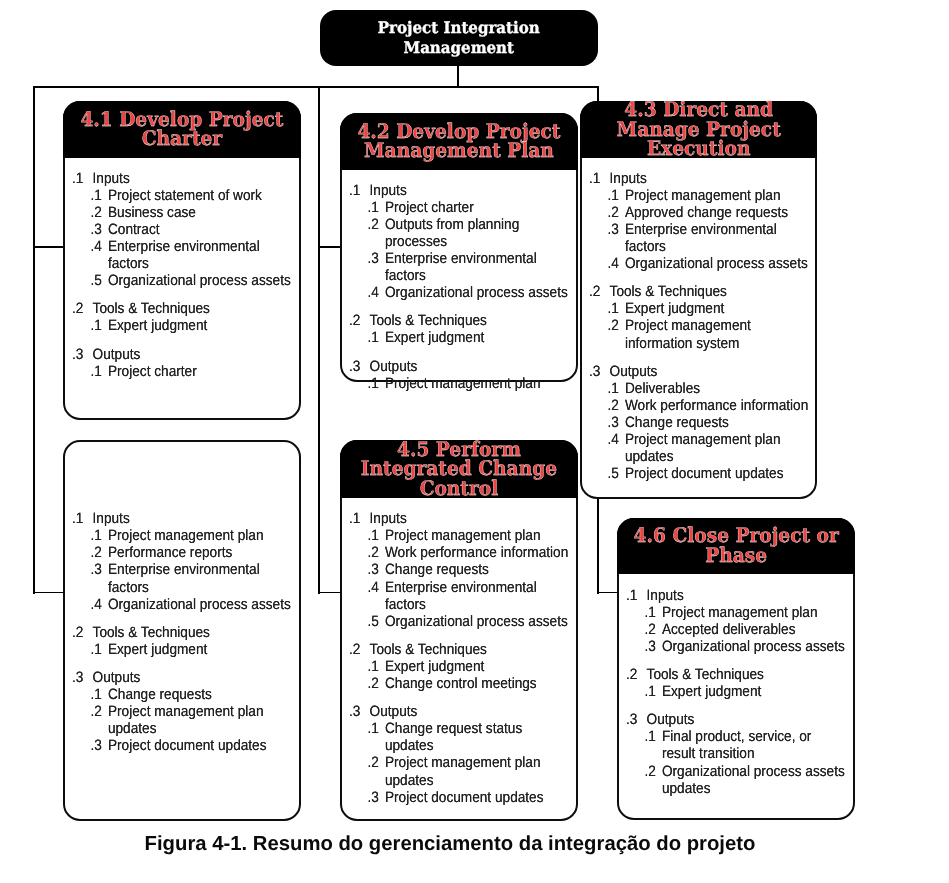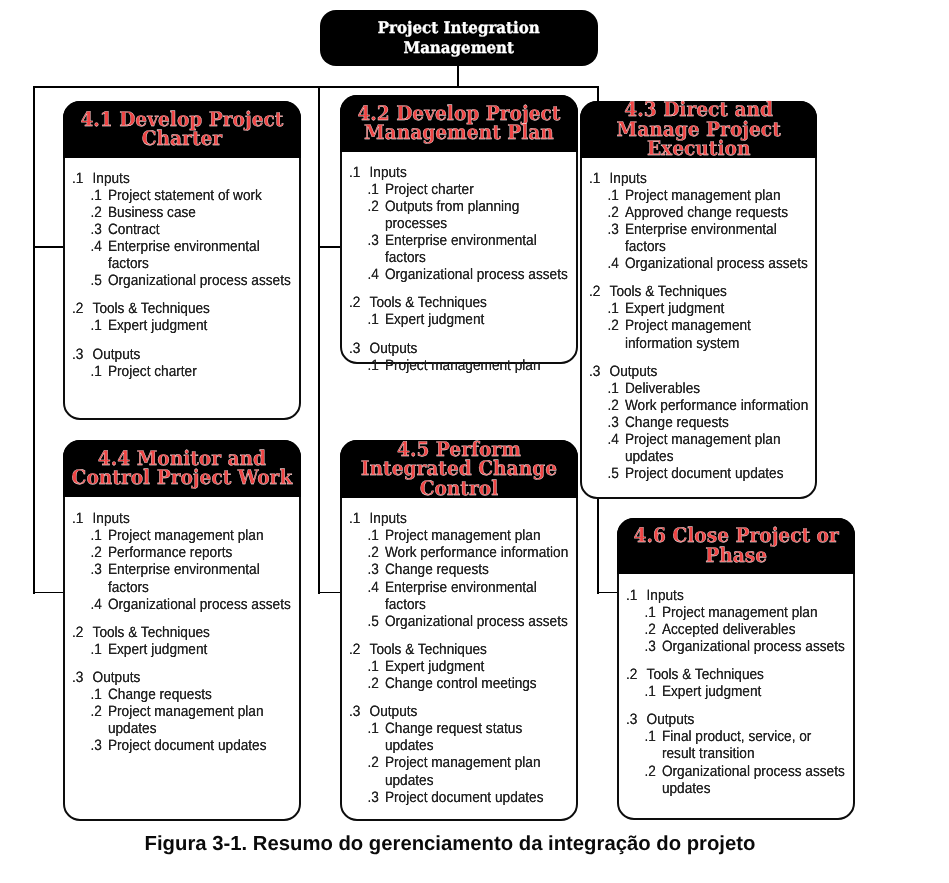--- a/index.html
+++ b/index.html
@@ -109,21 +109,21 @@
             </div>
           <div class="lvl2">
               <span class="num">.1</span>
               <span class="txt">Project charter</span>
             </div>
         </div>
       </div>
     </div>
   </div>
 
-  <div class="box" style="left:340px;top:95px;width:237.5px;height:269px">
+  <div class="box" style="left:340px;top:113px;width:237.5px;height:269px">
     <div class="box-hd" style="height:57.2px">
       <div class="hd-inner">4.2 Develop Project Management Plan</div>
     </div>
     <div class="box-bd" style="padding-top:66.7px">
       <div class="scaler" style="width:249.010989px">
         <div class="sec">
           <div class="lvl1">
               <span class="num">.1</span>
               <span class="txt">Inputs</span>
             </div>
@@ -234,23 +234,20 @@
           <div class="lvl2">
               <span class="num">.5</span>
               <span class="txt">Project document updates</span>
             </div>
         </div>
       </div>
     </div>
   </div>
 
   <div class="box" style="left:63px;top:440.4px;width:237.5px;height:380.8px">
-    <div class="box-hd" style="height:56.5px">
-      <div class="hd-inner">4.4 Monitor and Control Project Work</div>
-    </div>
     <div class="box-bd" style="padding-top:67.8px">
       <div class="scaler" style="width:249.010989px">
         <div class="sec">
           <div class="lvl1">
               <span class="num">.1</span>
               <span class="txt">Inputs</span>
             </div>
           <div class="lvl2">
               <span class="num">.1</span>
               <span class="txt">Project management plan</span>
@@ -413,14 +410,14 @@
             </div>
           <div class="lvl2">
               <span class="num">.2</span>
               <span class="txt">Organizational process assets updates</span>
             </div>
         </div>
       </div>
     </div>
   </div>
 
-  <div class="caption" style="top:832.5px">Figura 3-1. Resumo do gerenciamento da integração do projeto</div>
+  <div class="caption" style="top:832.5px">Figura 4-1. Resumo do gerenciamento da integração do projeto</div>
 </div>
 
 </body></html>

